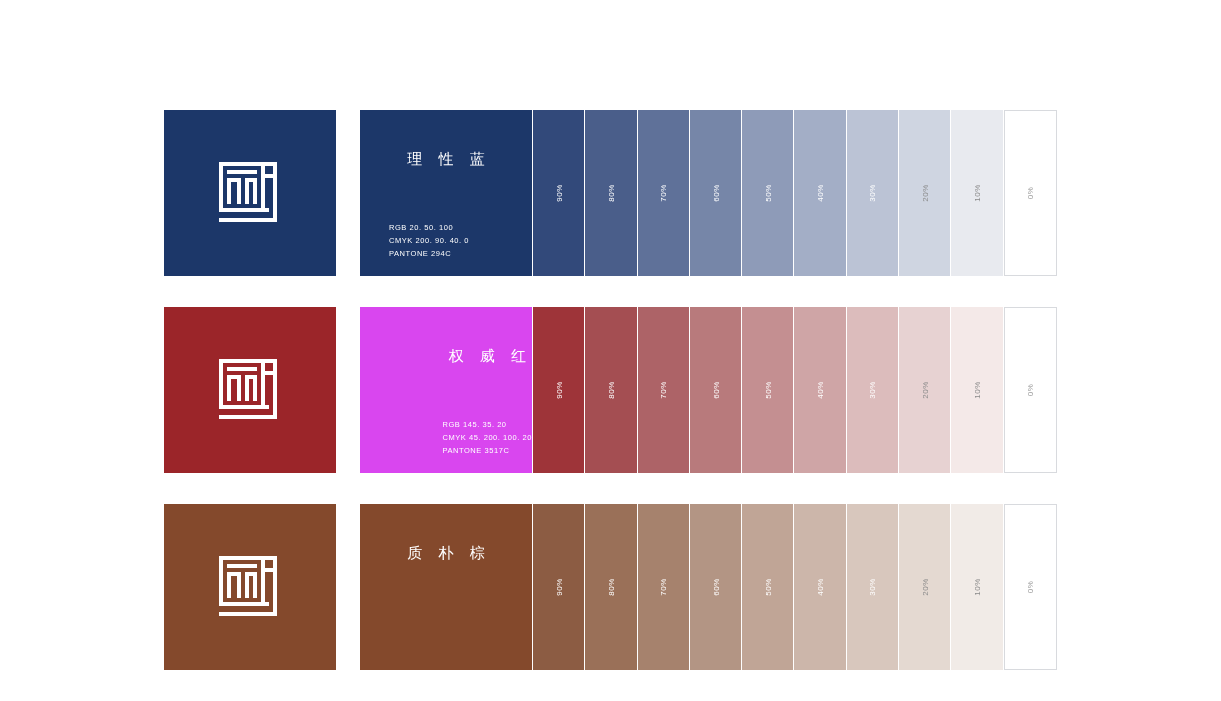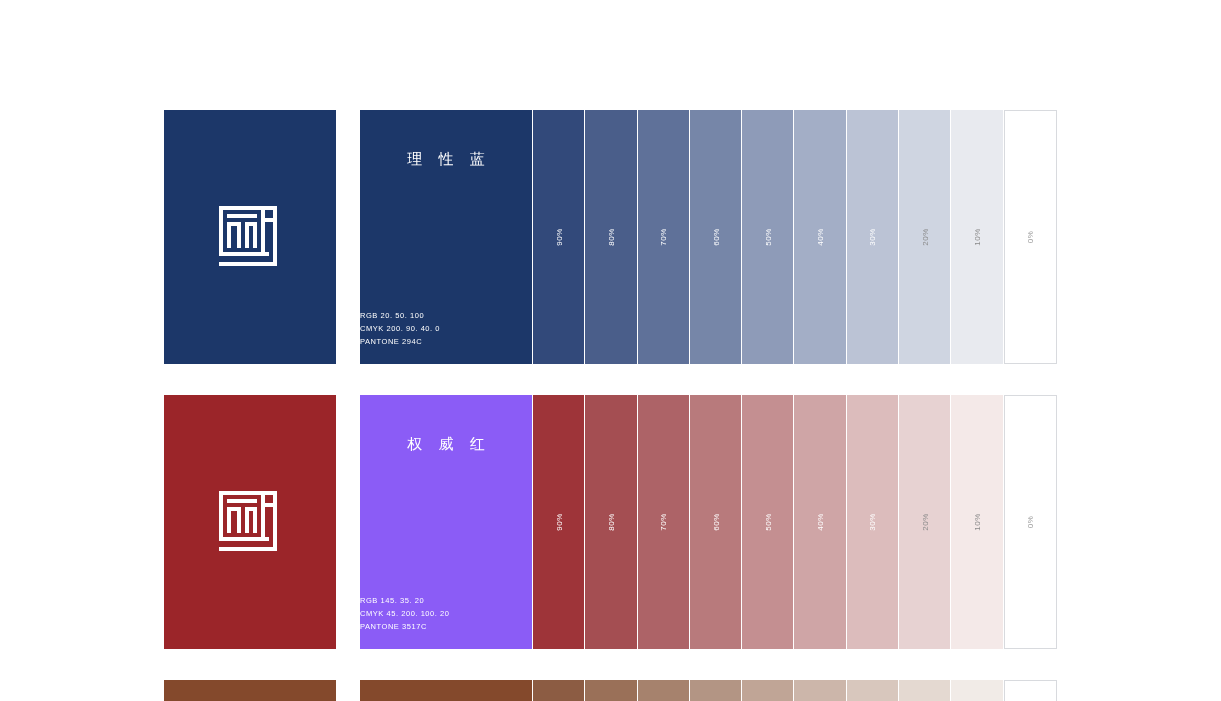--- a/index.html
+++ b/index.html
@@ -18,21 +18,21 @@
   #sheet {
     position: absolute;
     left: 164px;
     top: 110px;
     width: 893px;
   }
 
   .palette-row {
     display: flex;
     align-items: stretch;
-    height: 254px;
+    height: 166px;
     margin-bottom: 31px;
   }
   .palette-row:last-child { margin-bottom: 0; }
 
   
   .logo-block {
     width: 172px;
     flex: 0 0 172px;
     display: flex;
     align-items: center;
@@ -68,21 +68,21 @@
   .color-name {
     text-align: center;
     color: #ffffff;
     font-size: 15px;
     letter-spacing: 6px;
     text-indent: 6px;
     font-weight: 400;
     line-height: 1.2;
   }
   .specs {
-    padding-left: 0;
+    padding-left: 29px;
     color: #ffffff;
     font-size: 7.5px;
     line-height: 1.75;
     letter-spacing: 0.55px;
     white-space: nowrap;
   }
   .spec-line { display: block; }
 
   
   .tint {
@@ -194,21 +194,21 @@
             <rect x="18" y="16" width="4" height="26"></rect>
             <rect x="8" y="16" width="4" height="26"></rect>
             <rect x="26" y="16" width="12" height="4"></rect>
             <rect x="26" y="16" width="4" height="26"></rect>
             <rect x="34" y="16" width="4" height="26"></rect>
           </g>
         </svg>
       </div>
       <div class="gap"></div>
       <div class="swatch-group">
-        <div class="main-swatch" style="background: #8b5cf6;">
+        <div class="main-swatch" style="background: #d946ef; align-items: flex-end;">
           <div class="color-name">权 威 红</div>
           <div class="specs">
             <span class="spec-line">RGB  145. 35. 20</span>
             <span class="spec-line">CMYK  45. 200. 100. 20</span>
             <span class="spec-line">PANTONE  3517C</span>
           </div>
         </div>
         <div class="tint" style="background: rgb(158, 52, 57);">
           <span class="pct">90%</span>
         </div>

